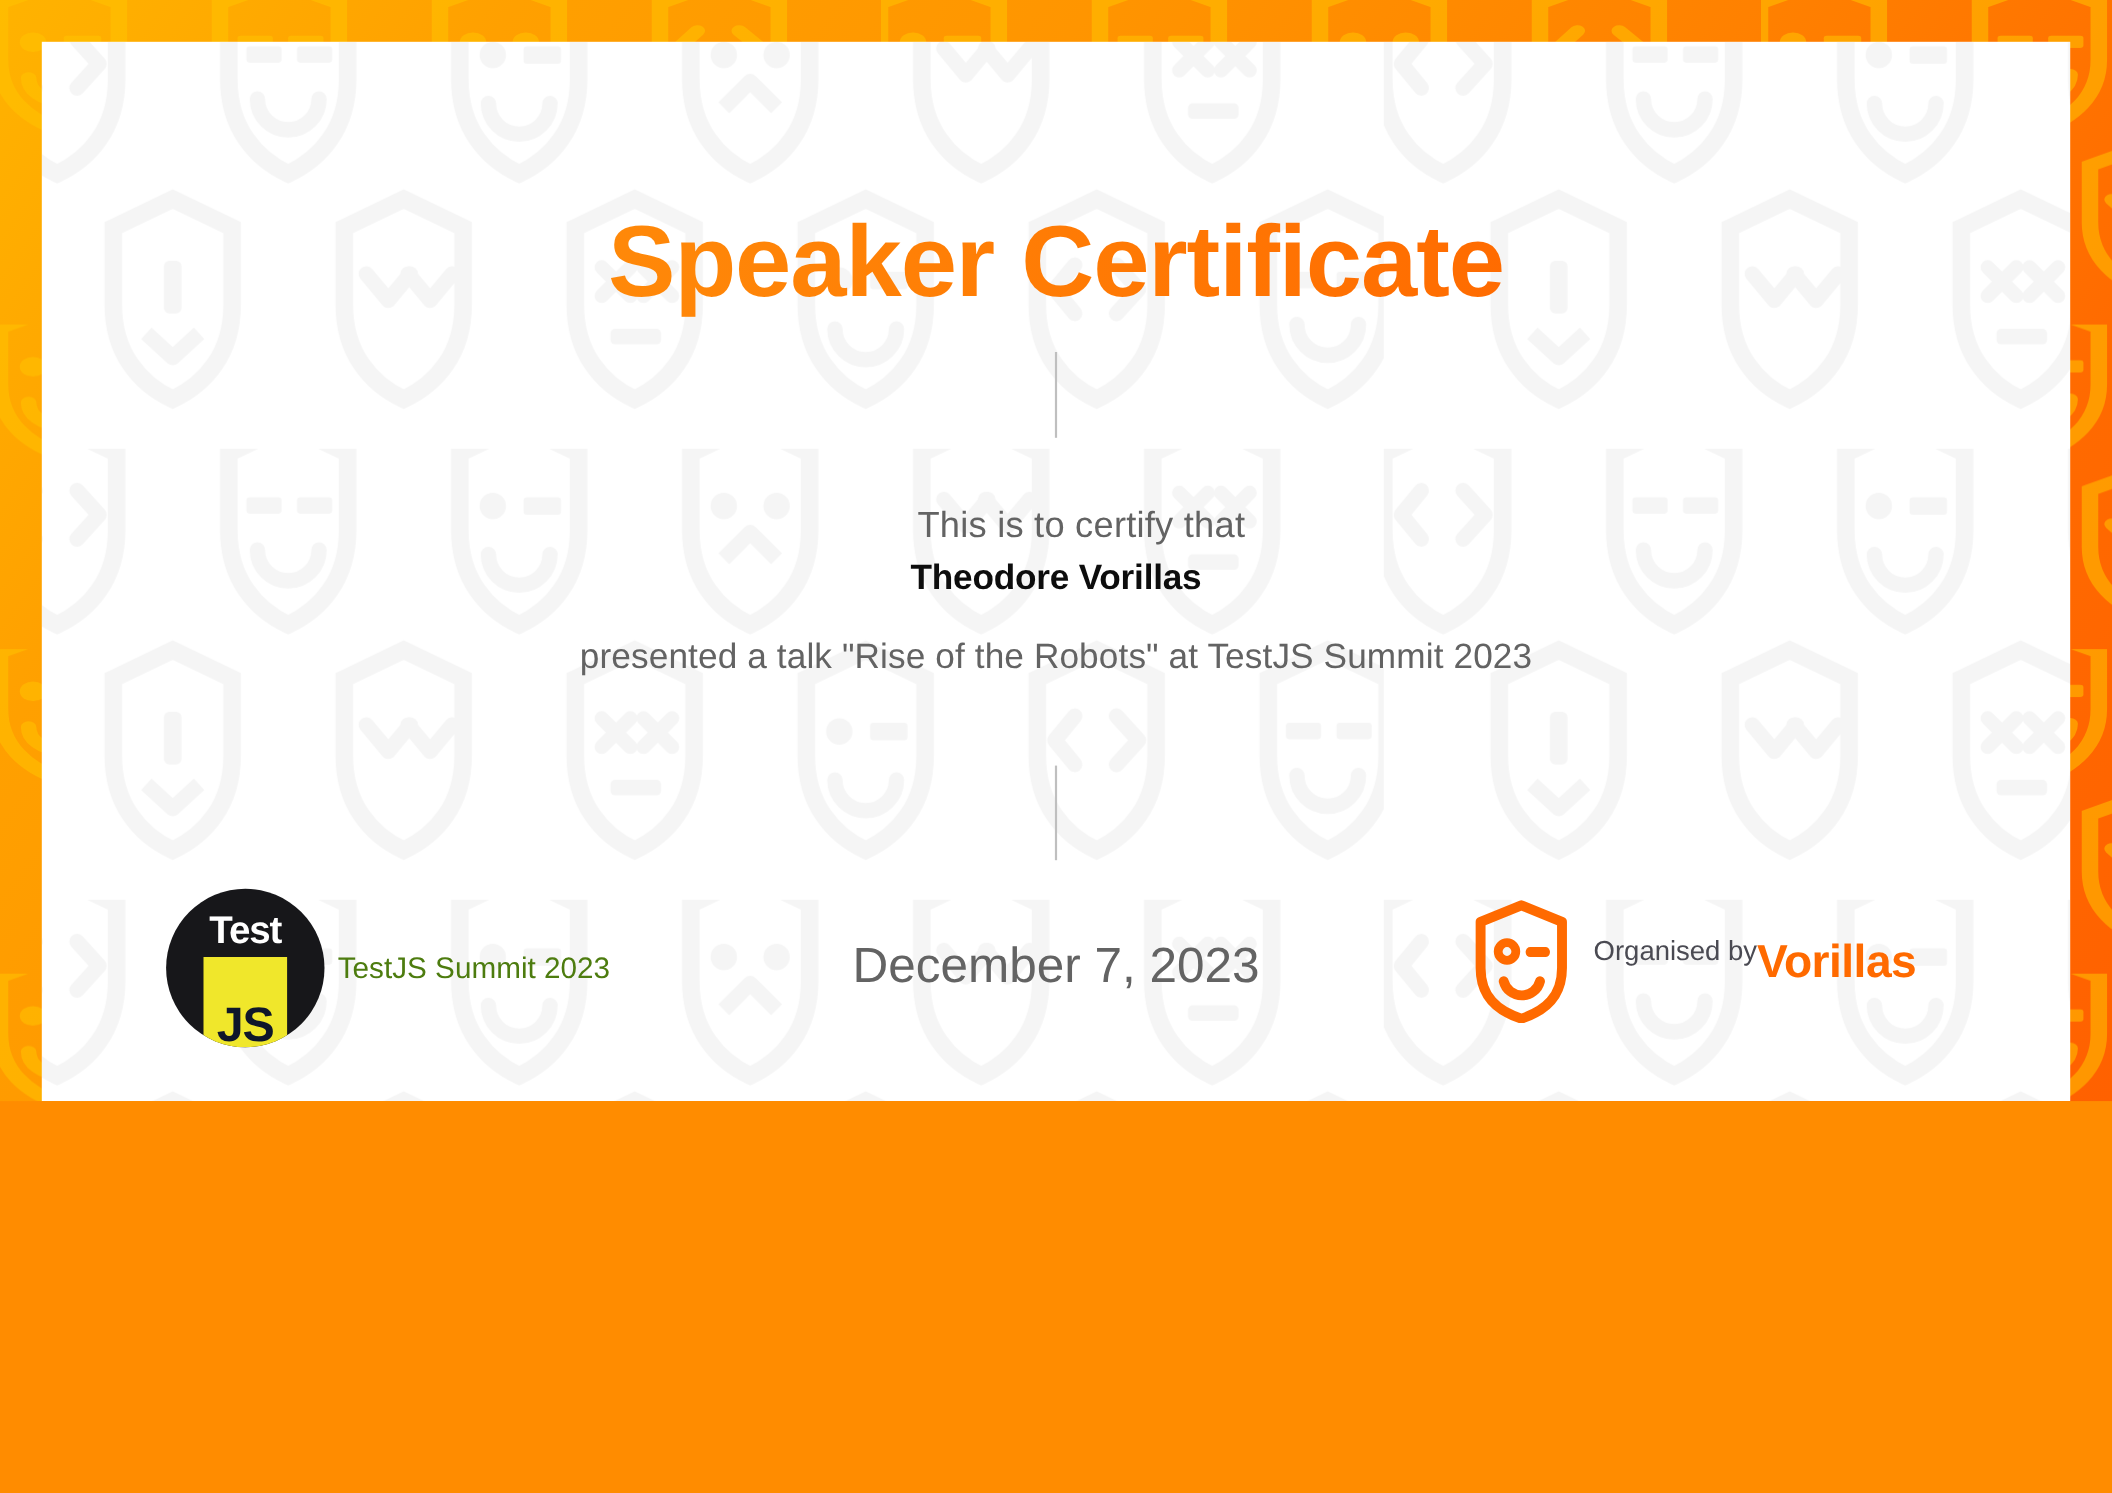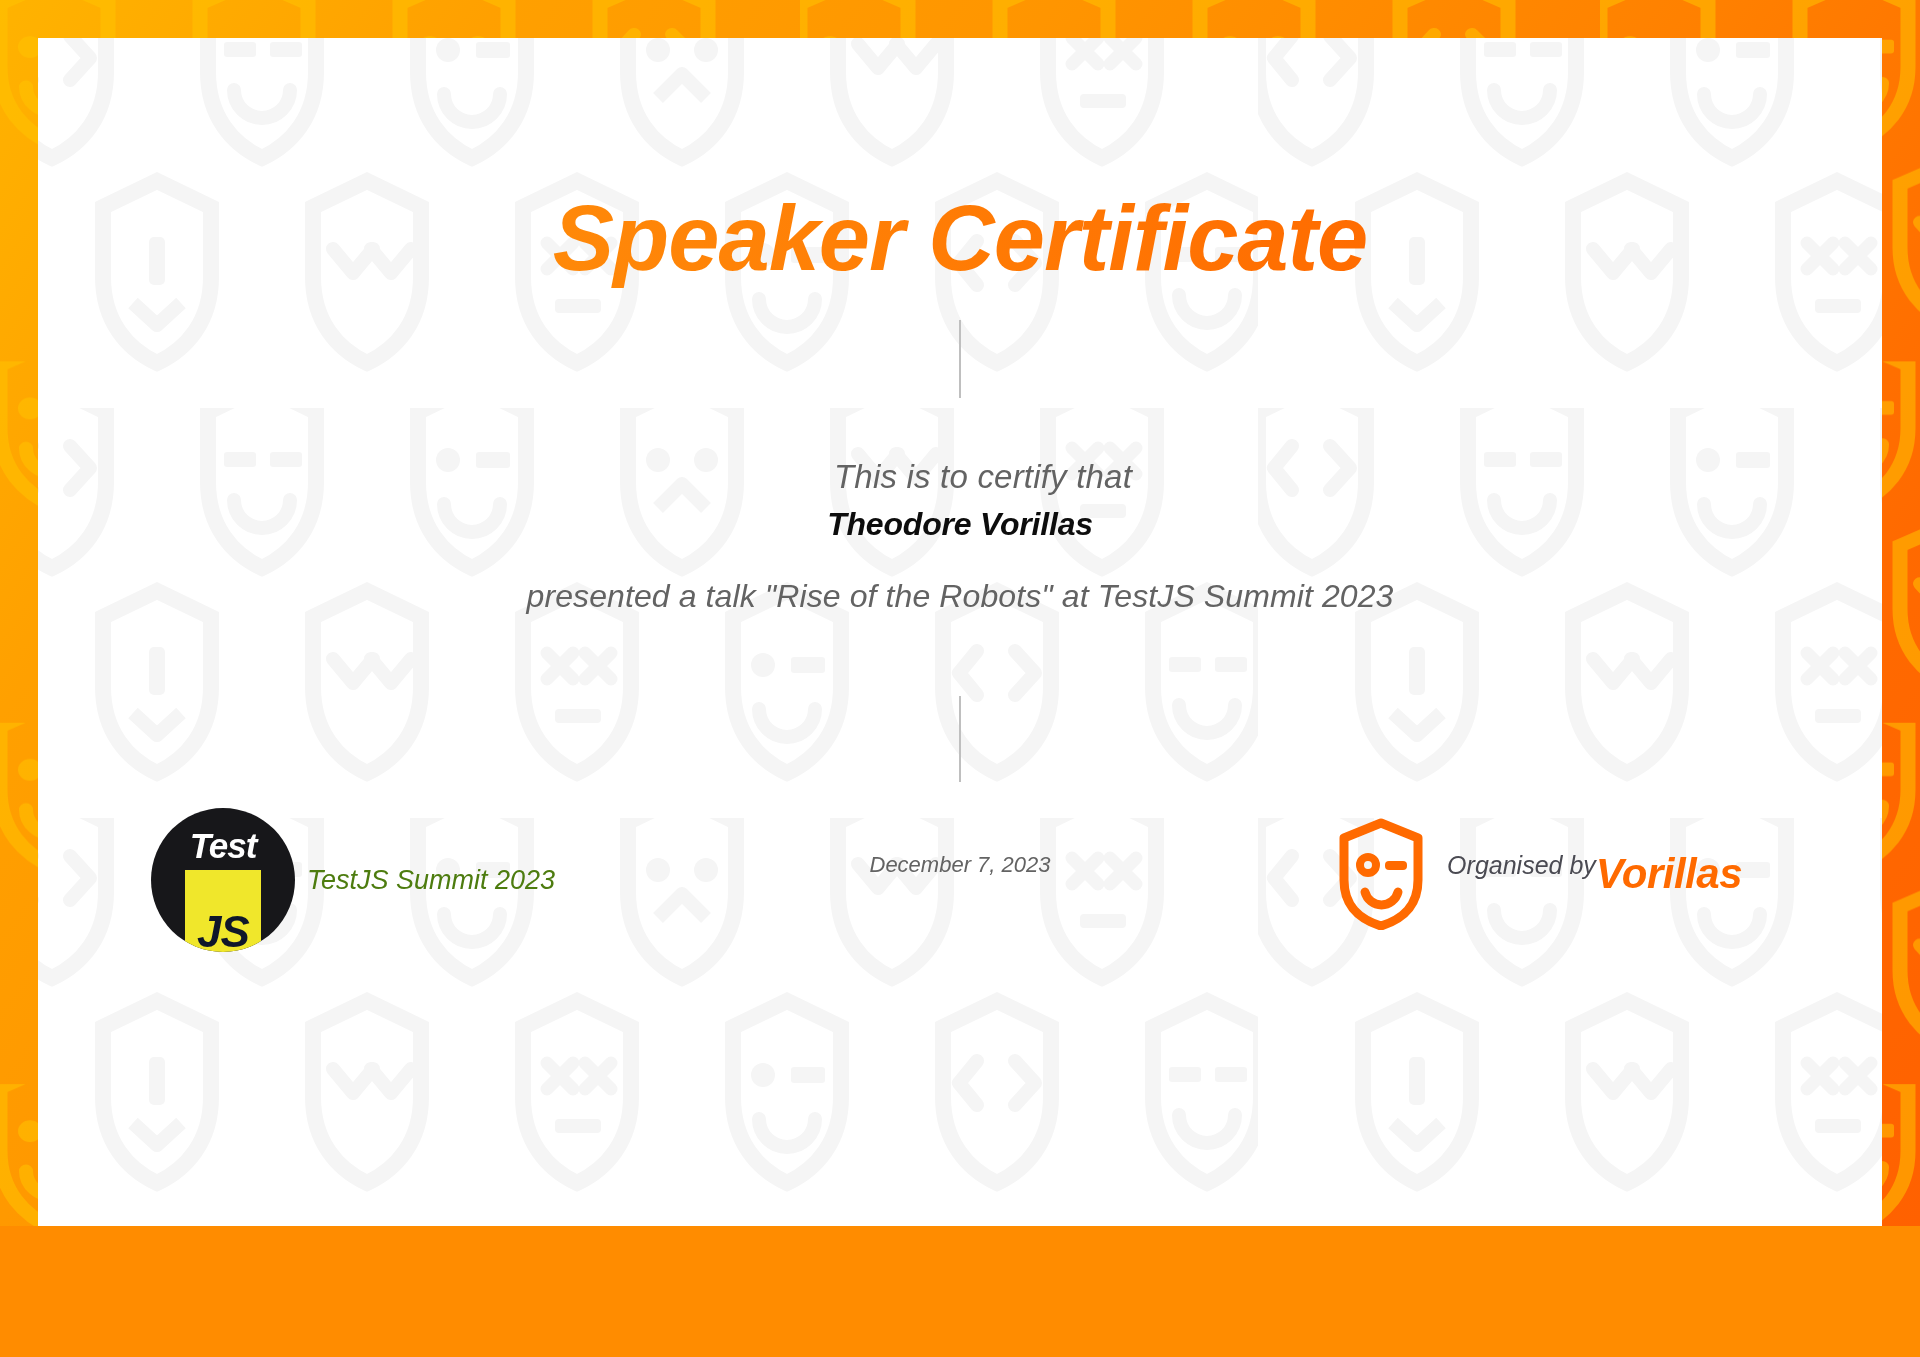--- a/index.html
+++ b/index.html
@@ -6,24 +6,23 @@
   html, body {
     width:1920px; height:1357px;
     font-family:"Liberation Sans", sans-serif;
     overflow:hidden;
     background:#FF8C00;
   }
 
   
   .certificate-root{
     position:relative;
-    width:1920px; height:1226px;
+    width:1920px; height:1001px;
     background:linear-gradient(125deg,#FFB300 0%,#FFA000 18%,#FF9500 38%,#FF8000 62%,#FF6A00 82%,#FF6100 100%);
     overflow:hidden;
-    font-style:italic;
   }
   
   .border-pattern{
     position:absolute; inset:0;
     opacity:.55;
     pointer-events:none;
   }
   .border-pattern svg{ width:100%; height:100%; display:block; }
 
   
@@ -159,21 +158,21 @@
     color:#4d7c0f;
     font-weight:400;
     white-space:nowrap;
   }
 
   
   .issue-date{
     position:absolute;
     left:0; right:0; top:62px;
     text-align:center;
-    font-size:22px;
+    font-size:45px;
     color:#636363;
     font-weight:400;
   }
 
   
   .organiser-lockup{
     position:absolute;
     right:140px; top:28px;
     display:flex; align-items:center; gap:22px;
   }

